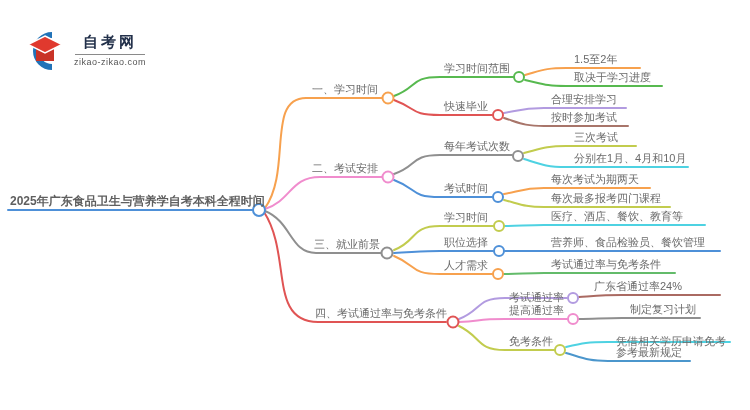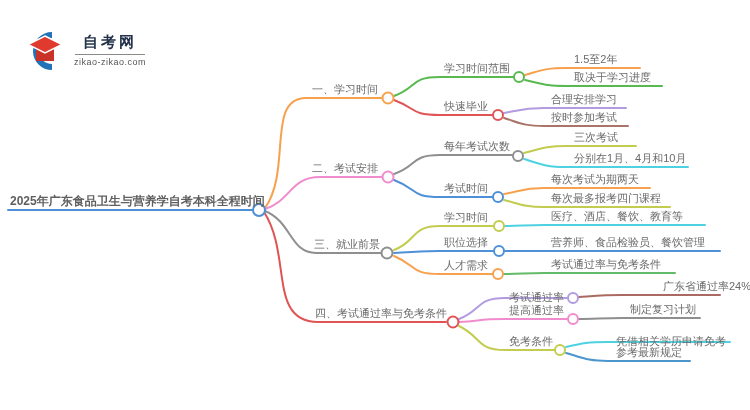--- a/index.html
+++ b/index.html
@@ -128,18 +128,18 @@
   <div class="node" style="left:574px;top:71px">取决于学习进度</div>
   <div class="node" style="left:551px;top:93px">合理安排学习</div>
   <div class="node" style="left:551px;top:111px">按时参加考试</div>
   <div class="node" style="left:574px;top:131px">三次考试</div>
   <div class="node" style="left:574px;top:152px">分别在1月、4月和10月</div>
   <div class="node" style="left:551px;top:173px">每次考试为期两天</div>
   <div class="node" style="left:551px;top:210px">医疗、酒店、餐饮、教育等</div>
   <div class="node" style="left:551px;top:192px">每次最多报考四门课程</div>
   <div class="node" style="left:551px;top:236px">营养师、食品检验员、餐饮管理</div>
   <div class="node" style="left:551px;top:258px">考试通过率与免考条件</div>
-  <div class="node" style="left:663px;top:280px">广东省通过率24%</div>
+  <div class="node" style="left:594px;top:280px">广东省通过率24%</div>
   <div class="node" style="left:630px;top:303px">制定复习计划</div>
   <div class="node" style="left:616px;top:335px">凭借相关学历申请免考</div>
   <div class="node" style="left:616px;top:346px">参考最新规定</div>
 
 </div>
 
 </body></html>

